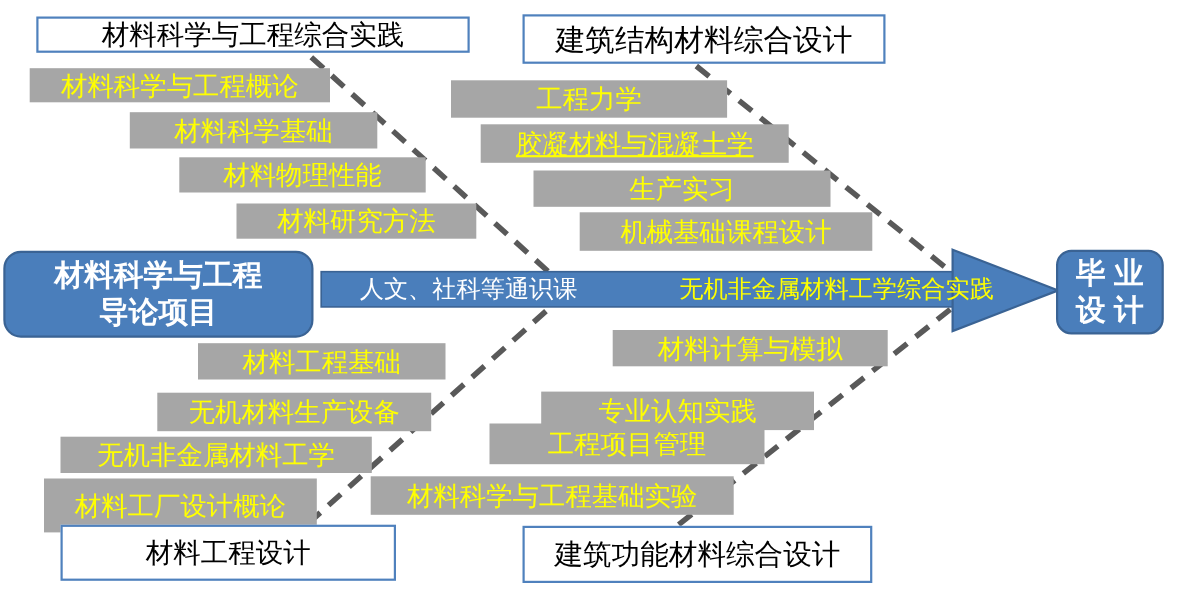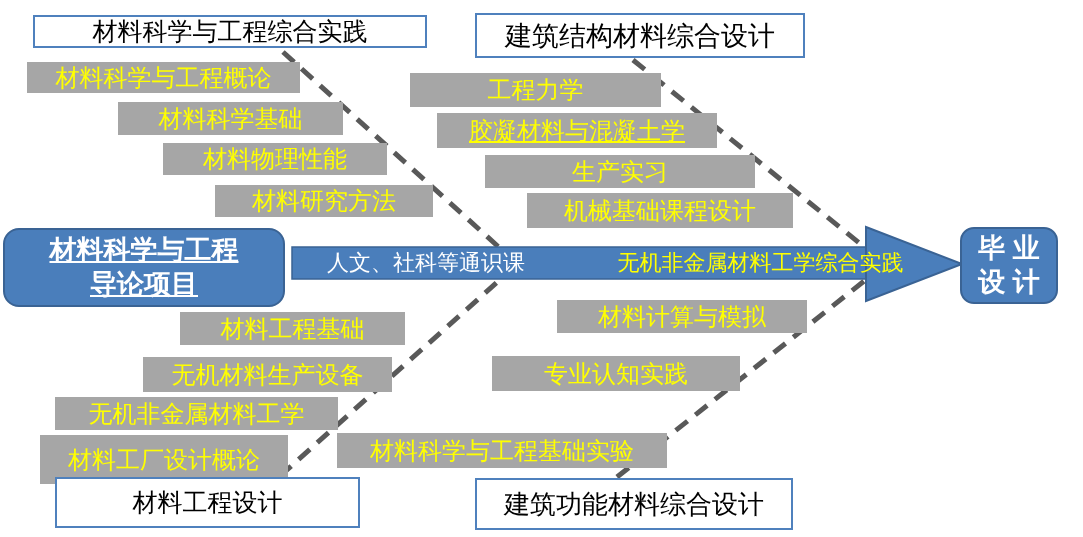--- a/index.html
+++ b/index.html
@@ -68,21 +68,21 @@
   <div class="titlebox" style="left:475px;top:13px;width:330px;height:45px;font-size:27px;">
     <span>建筑结构材料综合设计</span>
   </div>
   <div class="titlebox" style="left:55px;top:477px;width:305px;height:51px;font-size:25px;">
     <span>材料工程设计</span>
   </div>
   <div class="titlebox" style="left:475px;top:478px;width:318px;height:52px;font-size:26px;">
     <span>建筑功能材料综合设计</span>
   </div>
 
-  <div class="node" style="left:3px;top:228px;width:282px;height:79px;border-radius:16px;font-size:27px;text-decoration:underline;">
+  <div class="node" style="left:3px;top:228px;width:282px;height:79px;border-radius:16px;font-size:27px;">
     <span>材料科学与工程</span>
     <span>导论项目</span>
   </div>
   <div class="node" style="left:960px;top:227px;width:98px;height:77px;border-radius:14px;font-size:27px;">
     <span>毕 业</span>
     <span>设 计</span>
   </div>
 
   <div class="bandtext" style="left:292px;width:268px;color:#fff;">人文、社科等通识课</div>
   <div class="bandtext" style="left:568px;width:385px;color:var(--course-yellow,#FFFF00);">无机非金属材料工学综合实践</div>
@@ -125,17 +125,20 @@
   <div class="graybar bl4">
       <span>材料工厂设计概论</span>
     </div>
 
   <div class="graybar br1">
       <span>材料计算与模拟</span>
     </div>
   <div class="graybar br2">
       <span>专业认知实践</span>
     </div>
+  <div class="graybar br3">
+      <span>工程项目管理</span>
+    </div>
   <div class="graybar br4">
       <span>材料科学与工程基础实验</span>
     </div>
 
 </div>
 
 </body></html>

